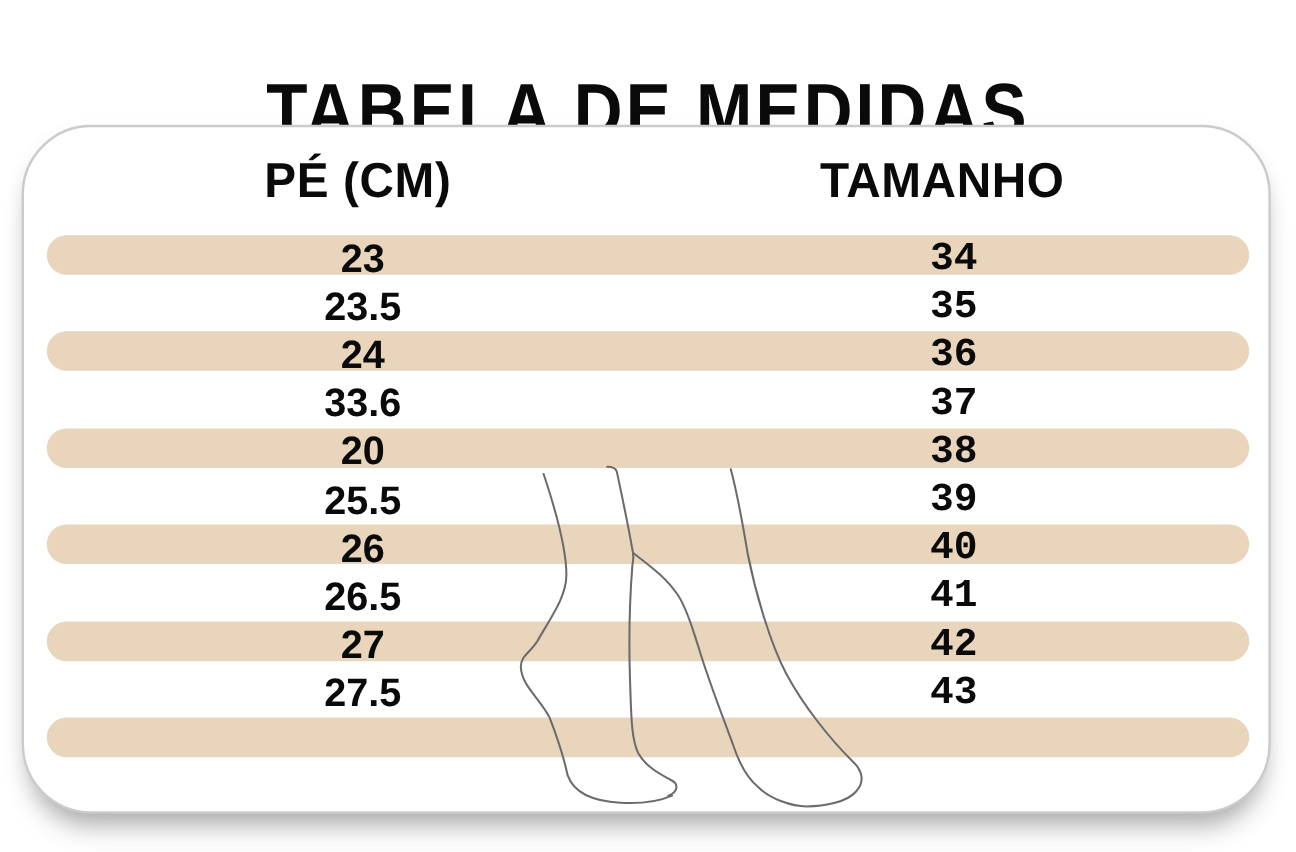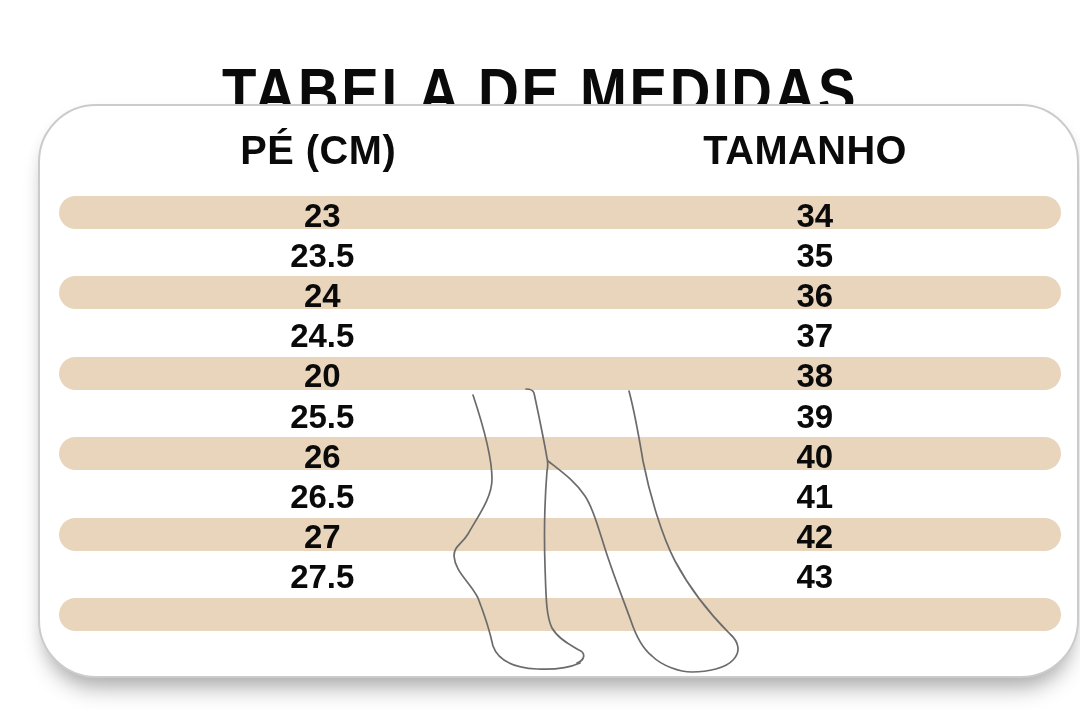--- a/index.html
+++ b/index.html
@@ -19,21 +19,20 @@
     transform-origin:center;
     white-space:nowrap;
   }
   .card{
     position:absolute;left:18px;top:104px;
     width:1037px;height:570px;
     background:#ffffff;
     border:2px solid var(--card-border,#cbcbcb);
     border-radius:58px;
     box-shadow:0 18px 22px -8px rgba(0,0,0,0.30), 0 4px 14px rgba(0,0,0,0.05);
-    margin-left:20px;
   }
   .header-row{
     position:absolute;top:0;left:0;right:0;height:88px;
     display:flex;align-items:center;
   }
   .hcell{
     width:50%;text-align:center;
     font-size:41px;font-weight:bold;letter-spacing:0.5px;
     transform:scaleX(0.97);
     white-space:nowrap;
@@ -49,21 +48,21 @@
   .row .pill{
     position:absolute;left:19px;right:16px;top:2px;height:33px;
     background:var(--stripe,#e8d5bb);
     border-radius:17px;
   }
   .cell{
     position:relative;width:50%;text-align:center;z-index:1;
     padding-top:3px;white-space:nowrap;
   }
   .cell.c1{padding-left:36px;}
-  .cell.c2{padding-right:16px;}
+  .cell.c2{padding-right:16px;font-family:Liberation Mono, monospace;}
   .feet{
     position:absolute;left:400px;top:270px;
     width:320px;height:310px;
     z-index:2;pointer-events:none;
   }
   .feet path{
     fill:none;
     stroke:var(--feet-line,#6b6b6b);
     stroke-width:1.7;
     stroke-linecap:round;
@@ -91,21 +90,21 @@
       <div class="row">
         <div class="cell c1">23.5</div>
         <div class="cell c2">35</div>
       </div>
       <div class="row">
         <div class="pill"></div>
         <div class="cell c1">24</div>
         <div class="cell c2">36</div>
       </div>
       <div class="row">
-        <div class="cell c1">24.5</div>
+        <div class="cell c1">33.6</div>
         <div class="cell c2">37</div>
       </div>
       <div class="row">
         <div class="pill"></div>
         <div class="cell c1">20</div>
         <div class="cell c2">38</div>
       </div>
       <div class="row">
         <div class="cell c1">25.5</div>
         <div class="cell c2">39</div>

